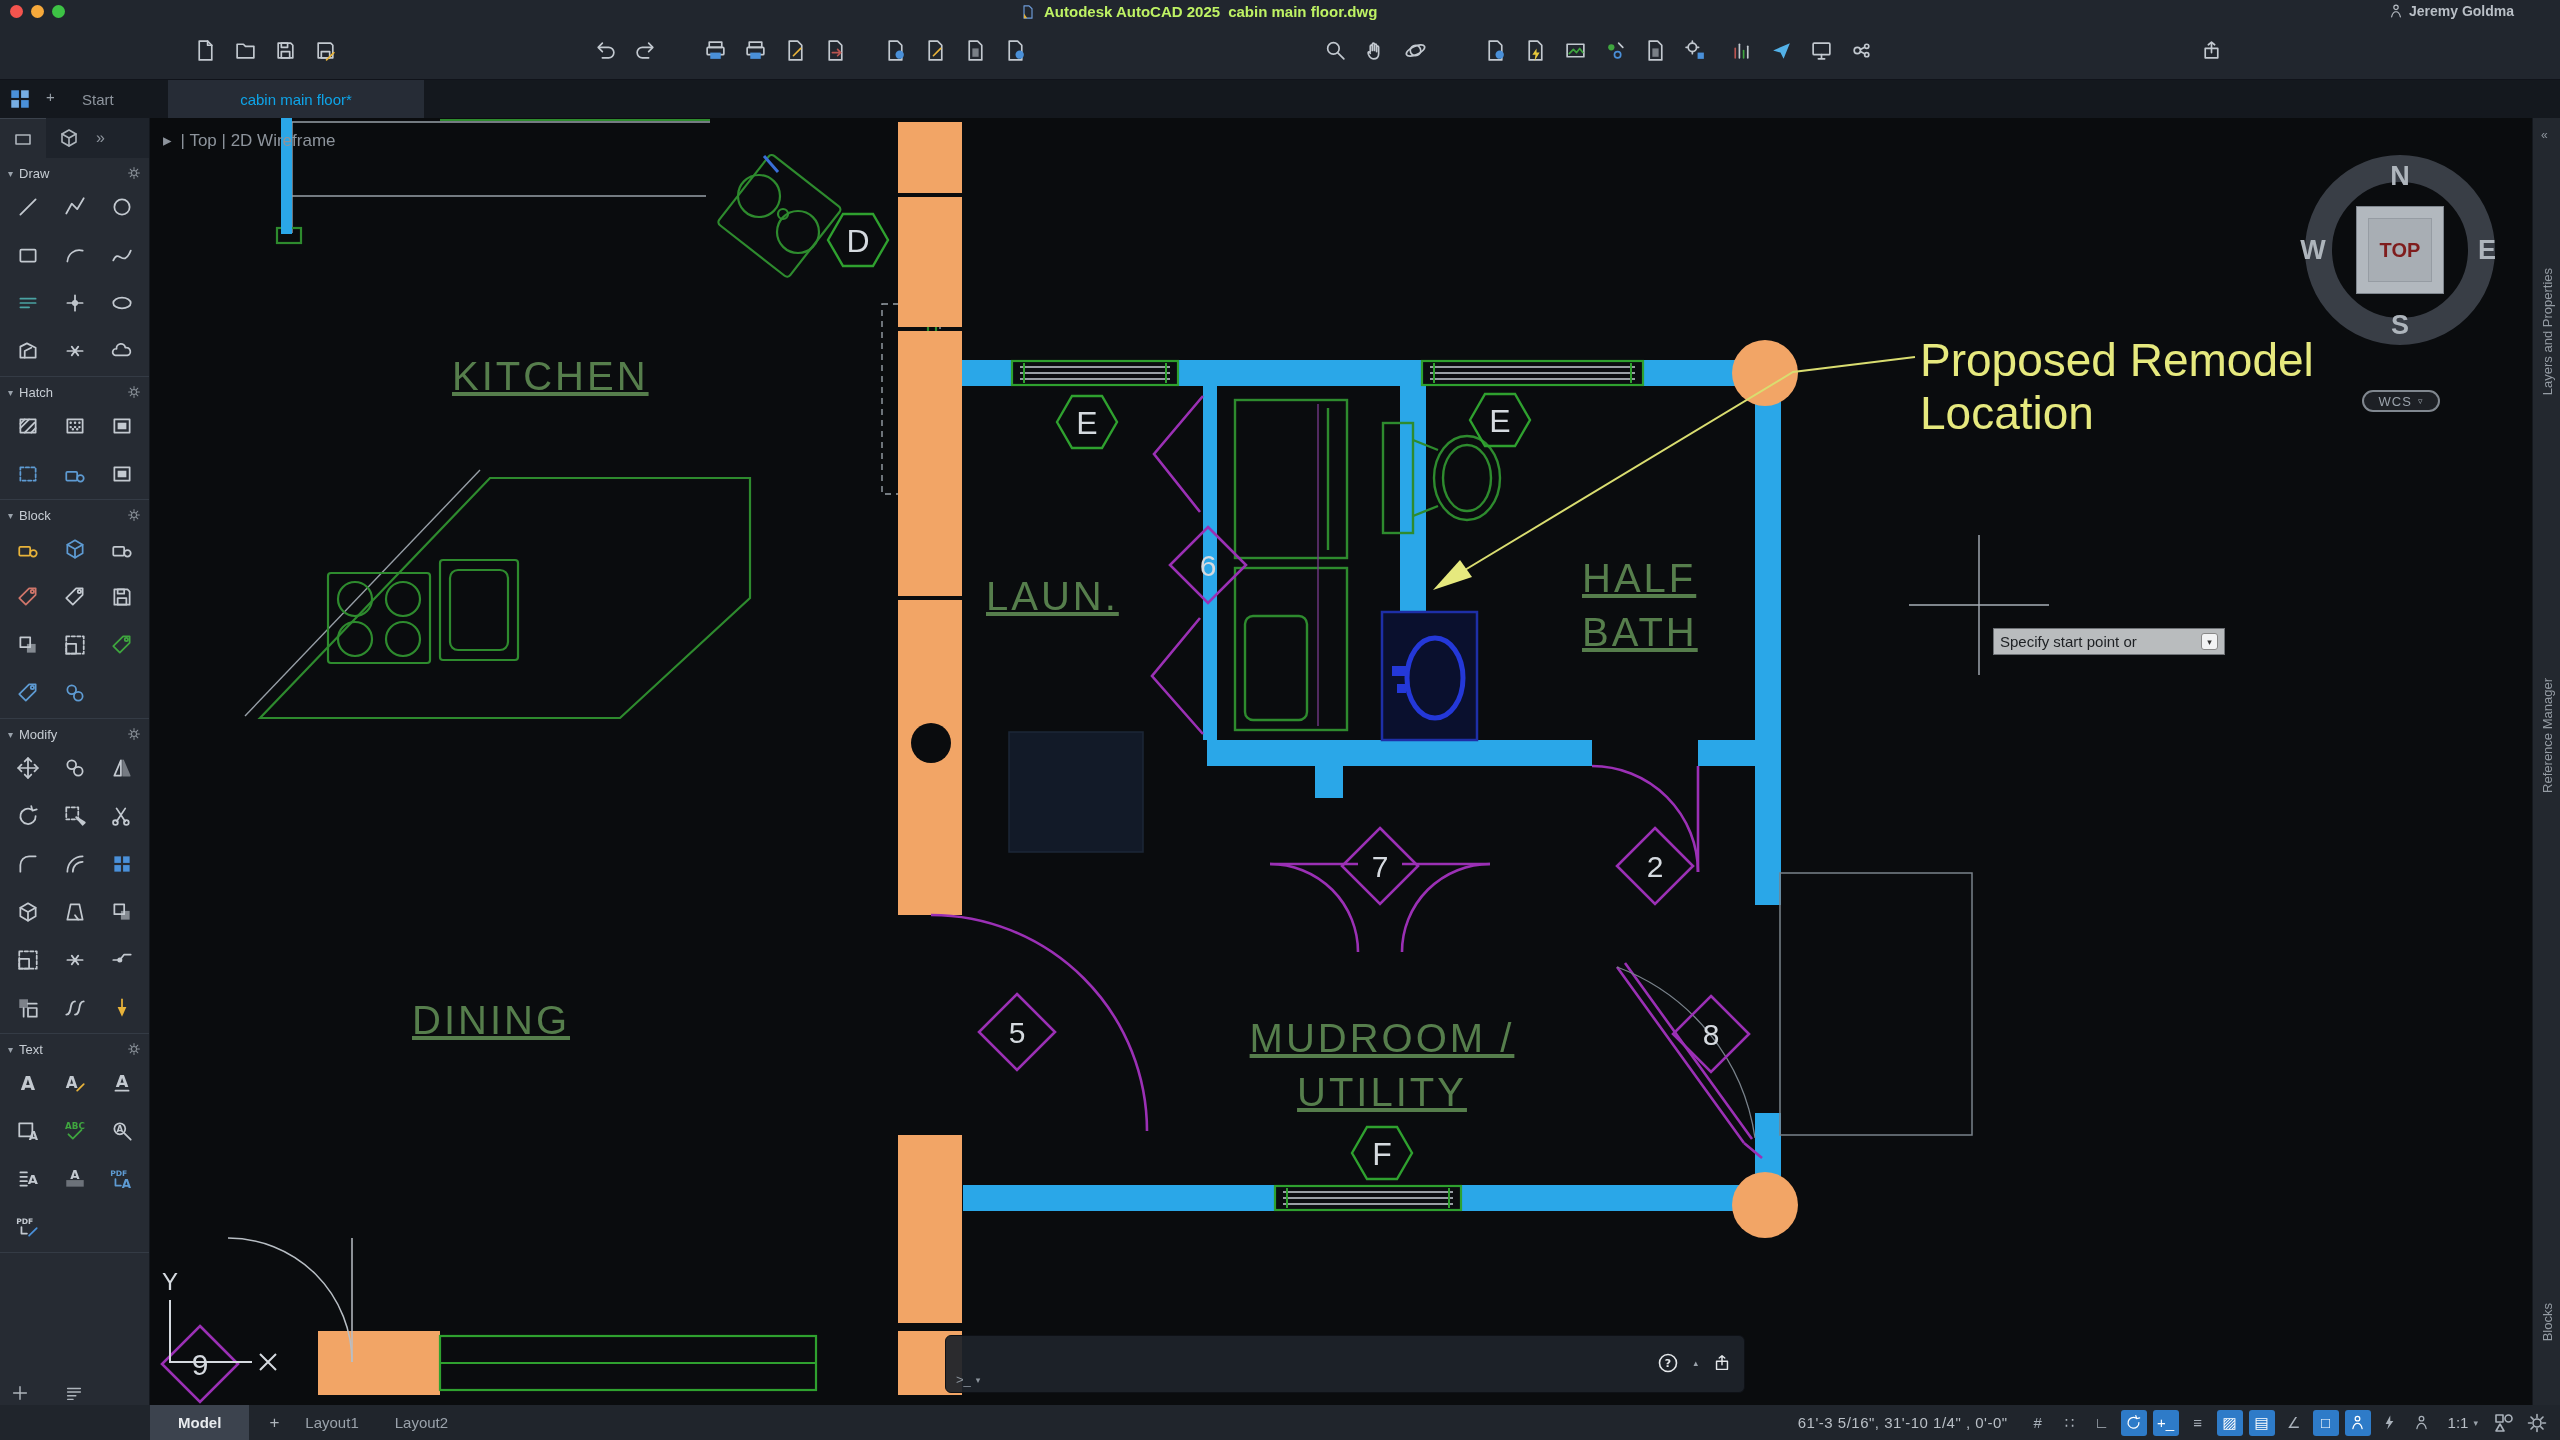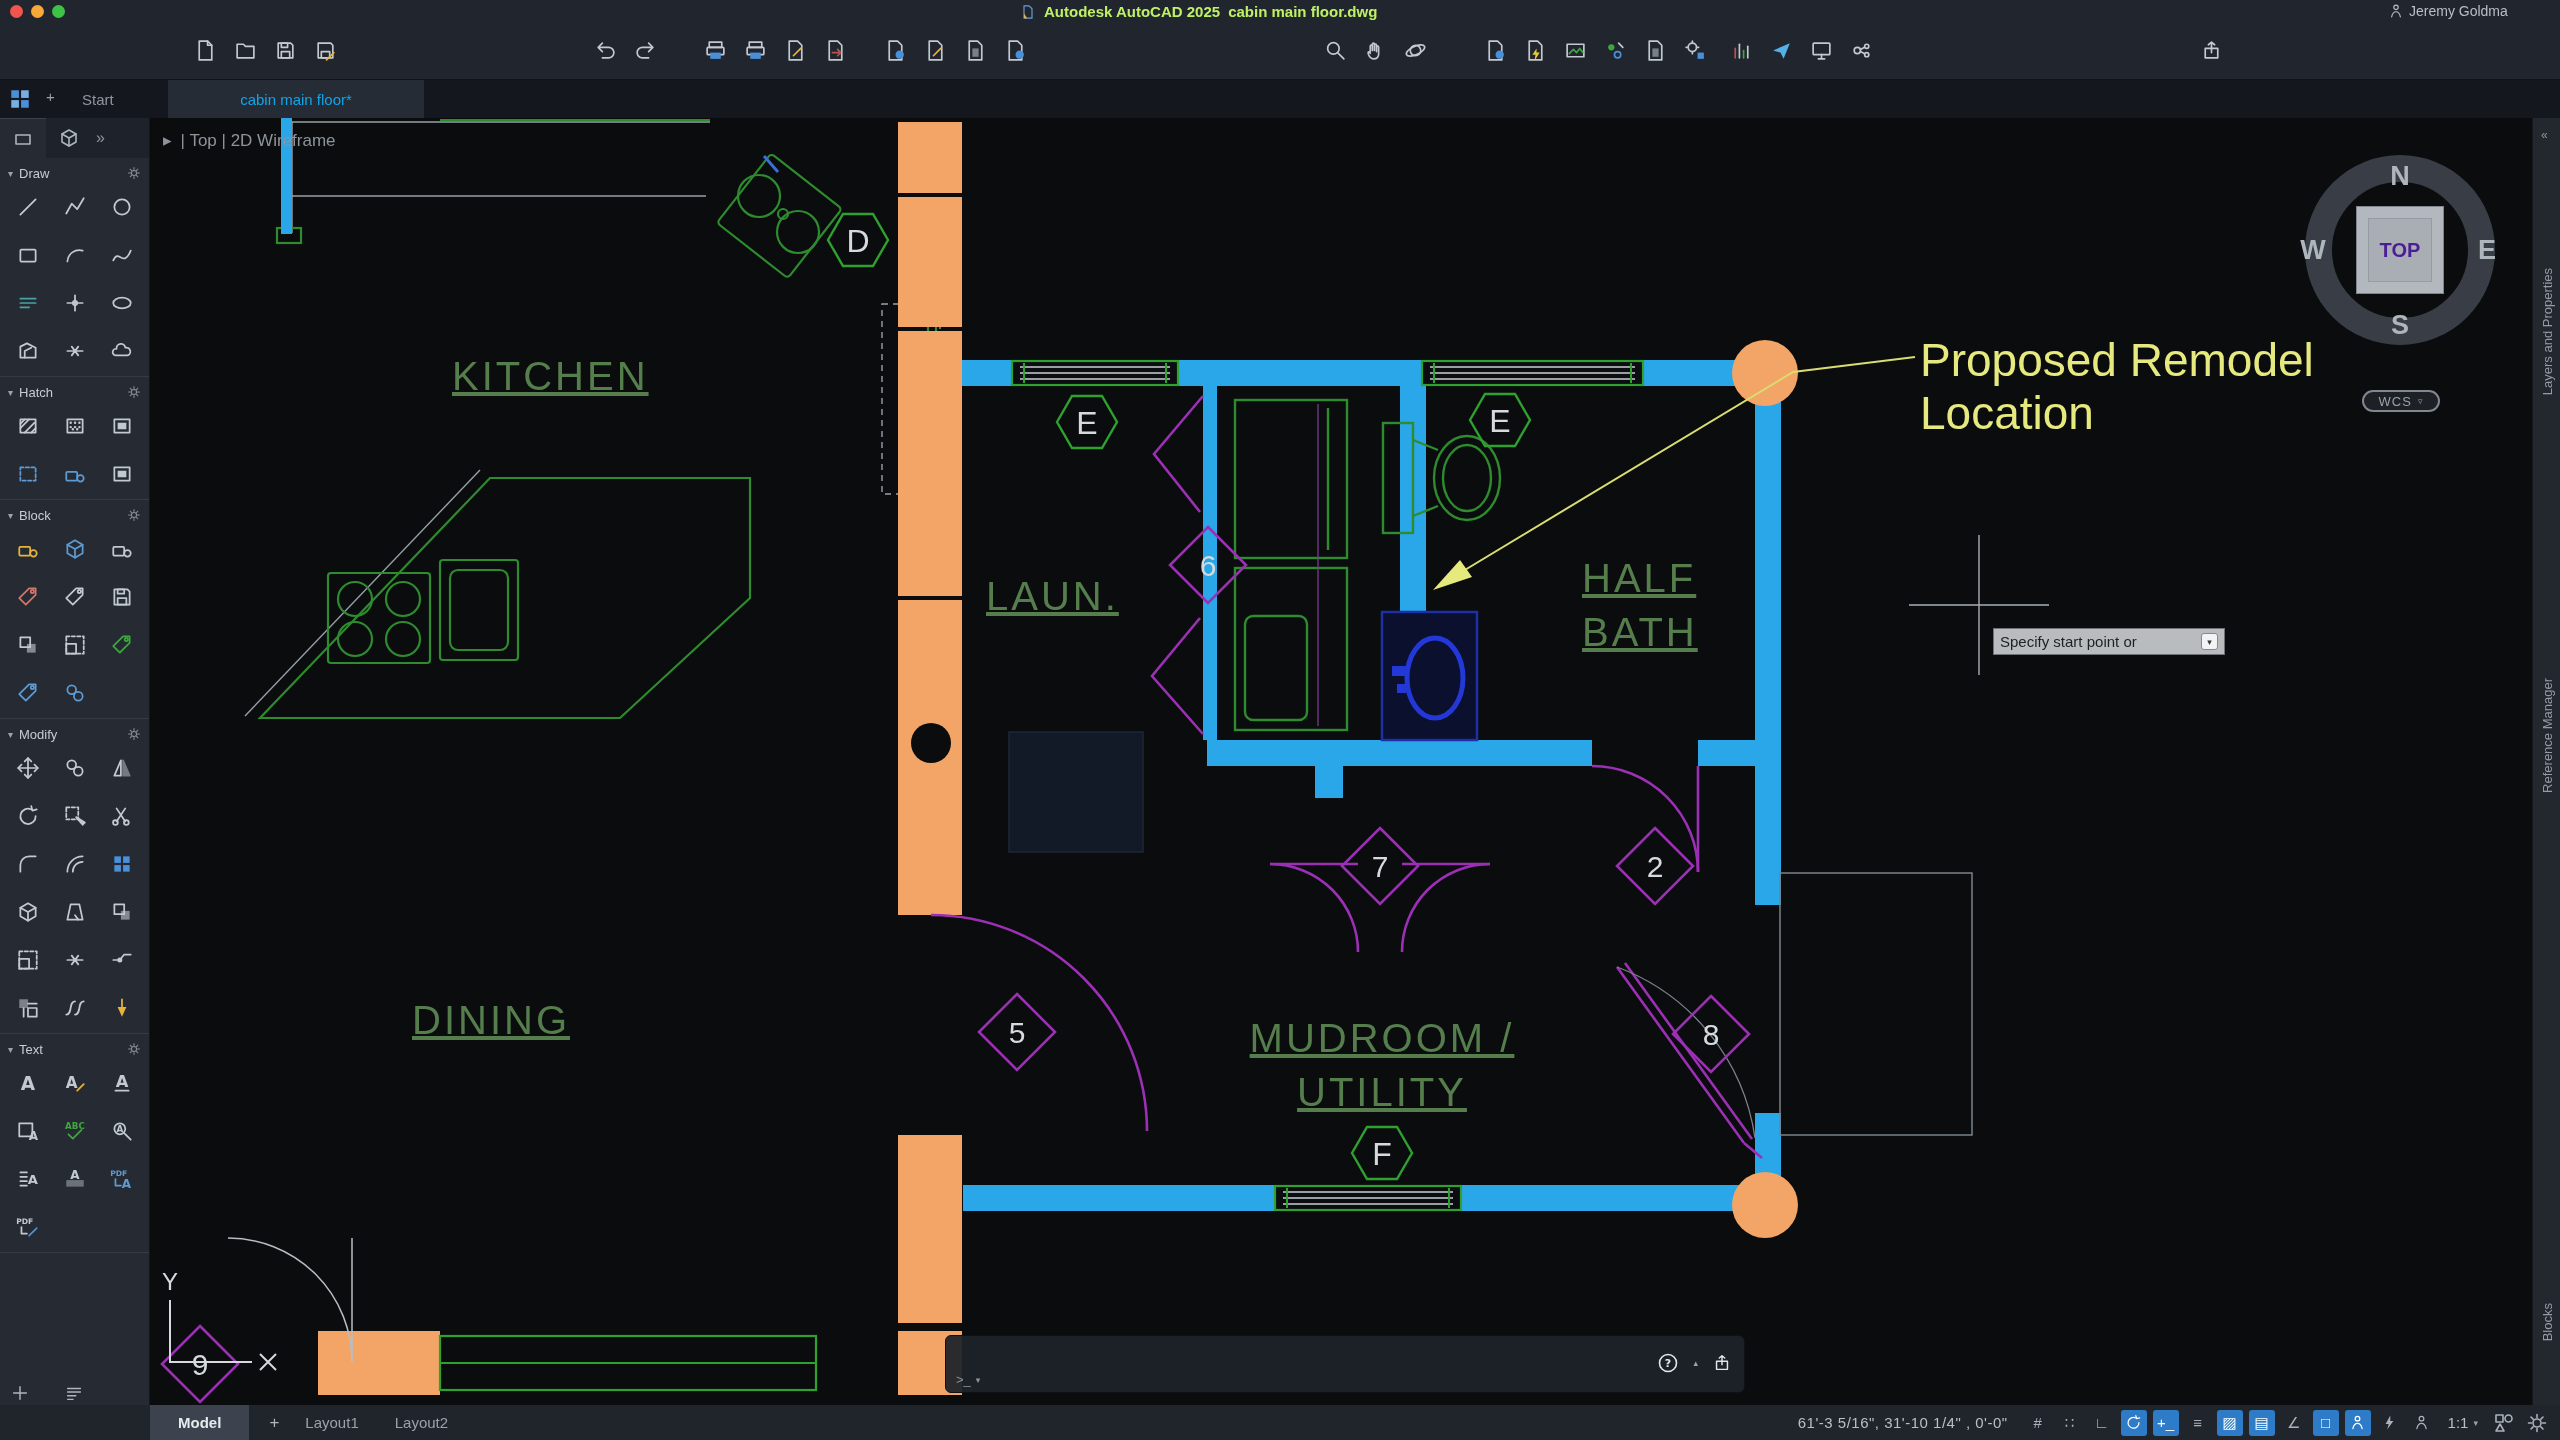--- a/index.html
+++ b/index.html
@@ -4,21 +4,21 @@
 <style>
   *{margin:0;padding:0;box-sizing:border-box}
   html,body{width:2560px;height:1440px;overflow:hidden}
   body{background:#0A0C0E;font-family:"Liberation Sans","DejaVu Sans",sans-serif;color:#C6CCD3;position:relative}
   .ic{display:block}
   
   #titlebar{position:absolute;top:0;left:0;right:0;height:22px;background:#21262E;display:flex;align-items:center}
   .lights{display:flex;gap:8px;margin-left:10px}
   .light{width:13px;height:13px;border-radius:50%}
   #title-center{position:absolute;left:1020px;display:flex;align-items:flex-end;gap:8px;font-size:15px;font-weight:bold;color:#bef264}
-  #title-user{position:absolute;right:0;width:172px;display:flex;align-items:center;gap:5px;font-size:14px;font-weight:normal;color:#B9BFC6;overflow:hidden;white-space:nowrap}
+  #title-user{position:absolute;right:0;width:172px;display:flex;align-items:center;gap:5px;font-size:14px;font-weight:bold;color:#B9BFC6;overflow:hidden;white-space:nowrap}
   
   #qtoolbar{position:absolute;top:22px;left:0;right:0;height:58px;background:#21262E;border-bottom:1px solid #10131A}
   .tb-group{position:absolute;top:13px;display:flex;gap:9px}
   .tb-btn{width:31px;height:31px;display:flex;align-items:center;justify-content:center;color:#C3C9D0;border-radius:4px}
   
   #tabbar{position:absolute;top:80px;left:0;right:0;height:38px;background:#14181E;display:flex;align-items:center;font-size:15px}
   #apps-grid{margin-left:8px;width:24px;height:24px}
   #tab-plus{margin-left:14px;color:#9AA2AB;width:22px;height:22px}
   #tab-start{margin-left:14px;color:#8D949D}
   #tab-active{position:absolute;left:168px;top:0;height:38px;width:256px;background:#262C36;color:#0ea5e9;display:flex;align-items:center;justify-content:center}
@@ -36,21 +36,21 @@
   .pal-btn{width:40px;height:34px;margin:0 auto;display:flex;align-items:center;justify-content:center;color:#C3C9D0}
   #palette-footer{position:absolute;bottom:2px;left:10px;display:flex;gap:34px;color:#AEB5BC}
   
   #canvas{position:absolute;left:150px;top:118px;right:28px;bottom:35px;background:#0A0C0E}
   #plan{position:absolute;inset:0;font-family:"Liberation Sans","DejaVu Sans",sans-serif}
   #vp-controls{position:absolute;left:13px;top:12px;font-size:17px;color:#8D949C;display:flex;gap:9px;align-items:center}
   
   #vc-ring{position:absolute;left:2155px;top:37px;width:190px;height:190px;border-radius:50%;border:27px solid rgba(62,68,76,.9)}
   .vc-letter{position:absolute;transform:translate(-50%,-50%);font-size:27px;font-weight:bold;color:#AEB5BC}
   #vc-face{position:absolute;left:2206px;top:88px;width:88px;height:88px;background:#B2B8BE;border:1px solid #7E858D;display:flex;align-items:center;justify-content:center}
-  #vc-face-inner{width:64px;height:64px;background:#A8AEB4;border:1px solid #969CA3;display:flex;align-items:center;justify-content:center;font-size:20px;font-weight:bold;color:#4c1d95}
+  #vc-face-inner{width:64px;height:64px;background:#A8AEB4;border:1px solid #969CA3;display:flex;align-items:center;justify-content:center;font-size:20px;font-weight:bold;color:#7f1d1d}
   #wcs-pill{position:absolute;left:2212px;top:272px;width:78px;height:22px;border:2px solid #80878F;border-radius:11px;background:rgba(42,47,54,.6);display:flex;align-items:center;justify-content:center;gap:6px;font-size:13px;color:#9AA2AB;letter-spacing:1px}
   
   #cursor-tooltip{position:absolute;left:1843px;top:510px;width:232px;height:27px;background:#B9BCBE;border:1px solid #6E7276;color:#1E2124;font-size:15px;display:flex;align-items:center;padding:0 6px;gap:6px}
   #cursor-tooltip .tt-btn{margin-left:auto;width:17px;height:17px;background:#F2F3F4;border:1px solid #888;border-radius:3px;font-size:9px;color:#333;display:flex;align-items:center;justify-content:center}
   
   #cmd-dock{position:absolute;left:945px;top:1335px;width:800px;height:58px;background:rgba(30,35,43,.94);border:1px solid #0E1116;border-radius:6px;z-index:6;font-size:17px;color:#DADEE2}
   #cmd-text{position:absolute;left:55px;top:6px;line-height:23px;white-space:pre}
   #cmd-prompt{position:absolute;left:10px;bottom:5px;font-size:13px;color:#8C949D;display:flex;gap:5px}
   #cmd-icons{position:absolute;right:12px;top:16px;display:flex;align-items:center;gap:14px;color:#E4E7EA}
   #cmd-caret{font-size:9px;color:#9AA2AB}

